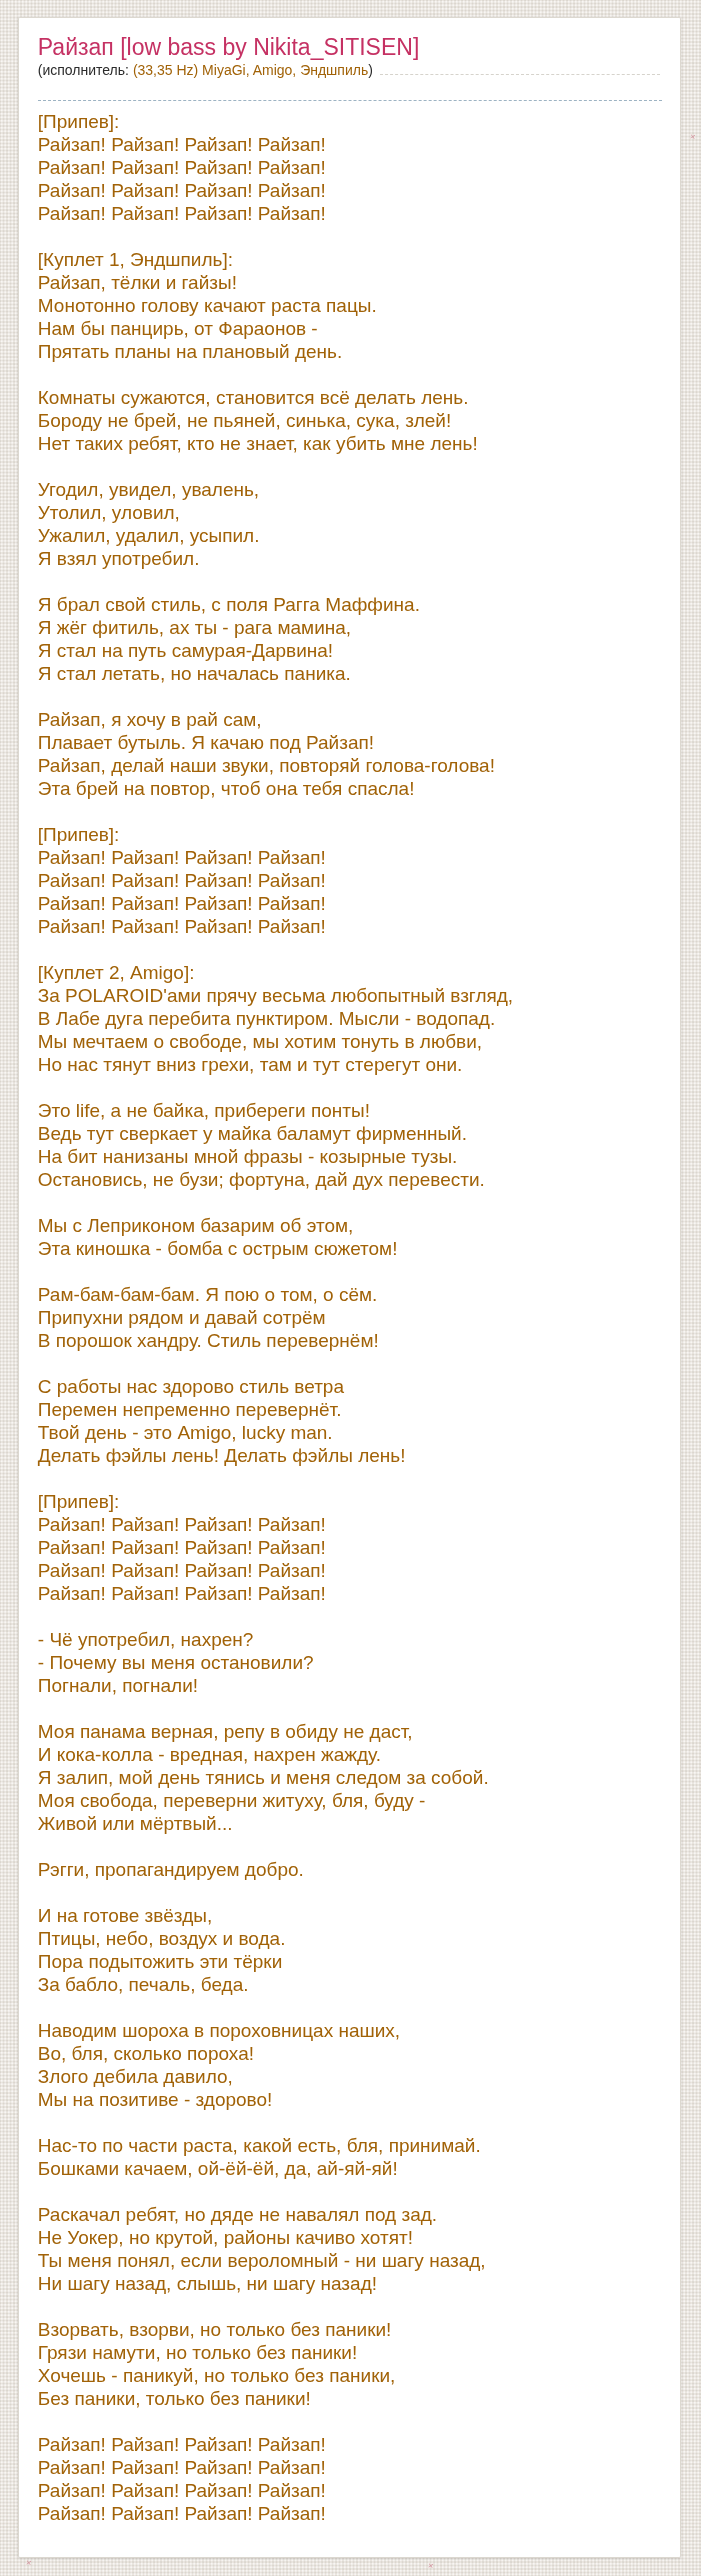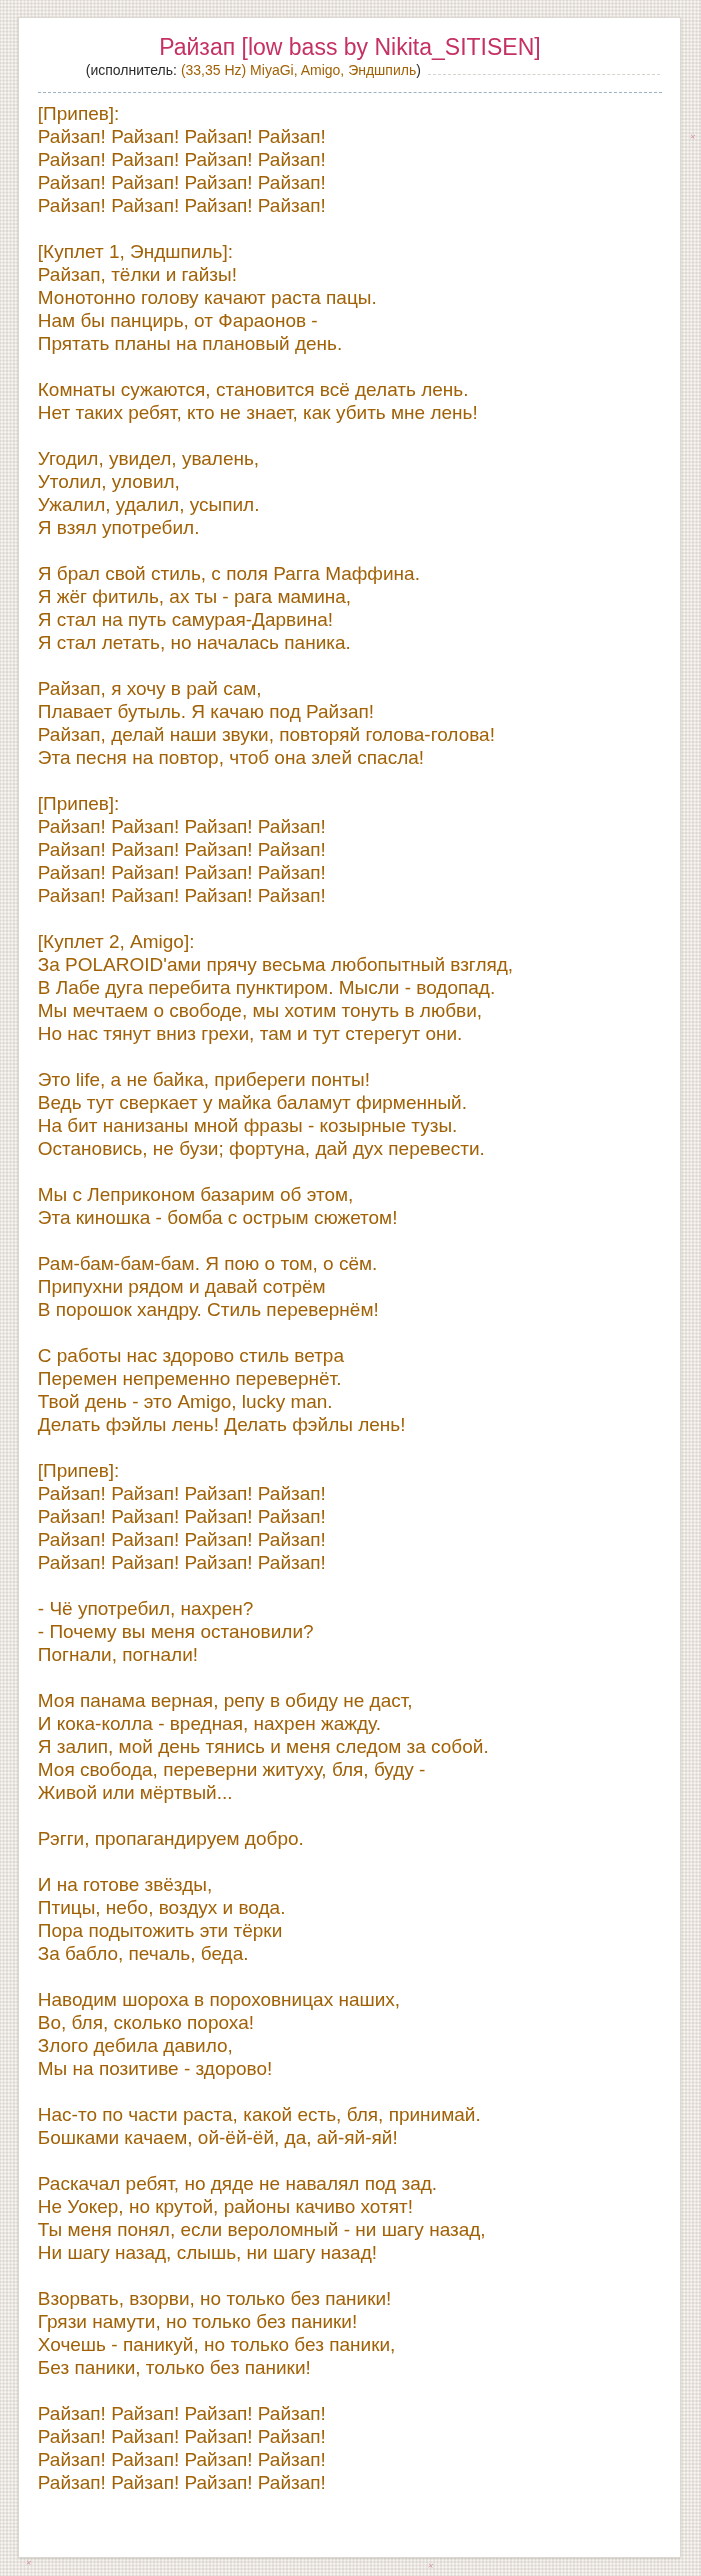--- a/index.html
+++ b/index.html
@@ -26,41 +26,40 @@
     box-sizing: border-box;
     background: #ffffff;
     border: 0.9px solid #dcd8d0;
     border-radius: 1.8px;
     box-shadow: 0 0.9px 2.6px rgba(0,0,0,0.10);
     padding: 17.5px 18.4px 0 18.4px;
   }
 
   .header {
     border-bottom: 0.9px dashed #9db3c3;
-    padding-bottom: 13px;
-    text-align: center;
+    padding-bottom: 21px;
   }
 
   .title {
     margin: 0;
     font-size: 23px;
     line-height: 24.6px;
     font-weight: 400;
     color: #c53163;
   }
 
   .subtitle {
     display: flex;
     align-items: baseline;
     margin-top: 1.8px;
     font-size: 14px;
     line-height: 17.5px;
     color: #2b2b2b;
   }
-  .subtitle .prefix { white-space: pre; margin-left: 48px; }
+  .subtitle .prefix { white-space: pre; }
   .artist-link {
     color: #a16207;
     text-decoration: none;
     cursor: pointer;
   }
   .subtitle .filler {
     flex: 1 1 auto;
     border-bottom: 0.9px dashed #d6d3cc;
     margin: 0 1.8px 3.5px 7px;
     height: 8.8px;
@@ -106,36 +105,37 @@
       <div class="line">Райзап! Райзап! Райзап! Райзап!</div>
       <div class="line">Райзап! Райзап! Райзап! Райзап!</div>
       <div class="line">&nbsp;</div>
       <div class="line">[Куплет 1, Эндшпиль]:</div>
       <div class="line">Райзап, тёлки и гайзы!</div>
       <div class="line">Монотонно голову качают раста пацы.</div>
       <div class="line">Нам бы панцирь, от Фараонов -</div>
       <div class="line">Прятать планы на плановый день.</div>
       <div class="line">&nbsp;</div>
       <div class="line">Комнаты сужаются, становится всё делать лень.</div>
+      <div class="line">Бороду не брей, не пьяней, синька, сука, злей!</div>
       <div class="line">Нет таких ребят, кто не знает, как убить мне лень!</div>
       <div class="line">&nbsp;</div>
       <div class="line">Угодил, увидел, увалень,</div>
       <div class="line">Утолил, уловил,</div>
       <div class="line">Ужалил, удалил, усыпил.</div>
       <div class="line">Я взял употребил.</div>
       <div class="line">&nbsp;</div>
       <div class="line">Я брал свой стиль, с поля Рагга Маффина.</div>
       <div class="line">Я жёг фитиль, ах ты - рага мамина,</div>
       <div class="line">Я стал на путь самурая-Дарвина!</div>
       <div class="line">Я стал летать, но началась паника.</div>
       <div class="line">&nbsp;</div>
       <div class="line">Райзап, я хочу в рай сам,</div>
       <div class="line">Плавает бутыль. Я качаю под Райзап!</div>
       <div class="line">Райзап, делай наши звуки, повторяй голова-голова!</div>
-      <div class="line">Эта песня на повтор, чтоб она злей спасла!</div>
+      <div class="line">Эта брей на повтор, чтоб она тебя спасла!</div>
       <div class="line">&nbsp;</div>
       <div class="line">[Припев]:</div>
       <div class="line">Райзап! Райзап! Райзап! Райзап!</div>
       <div class="line">Райзап! Райзап! Райзап! Райзап!</div>
       <div class="line">Райзап! Райзап! Райзап! Райзап!</div>
       <div class="line">Райзап! Райзап! Райзап! Райзап!</div>
       <div class="line">&nbsp;</div>
       <div class="line">[Куплет 2, Amigo]:</div>
       <div class="line">За POLAROID'ами прячу весьма любопытный взгляд,</div>
       <div class="line">В Лабе дуга перебита пунктиром. Мысли - водопад.</div>

